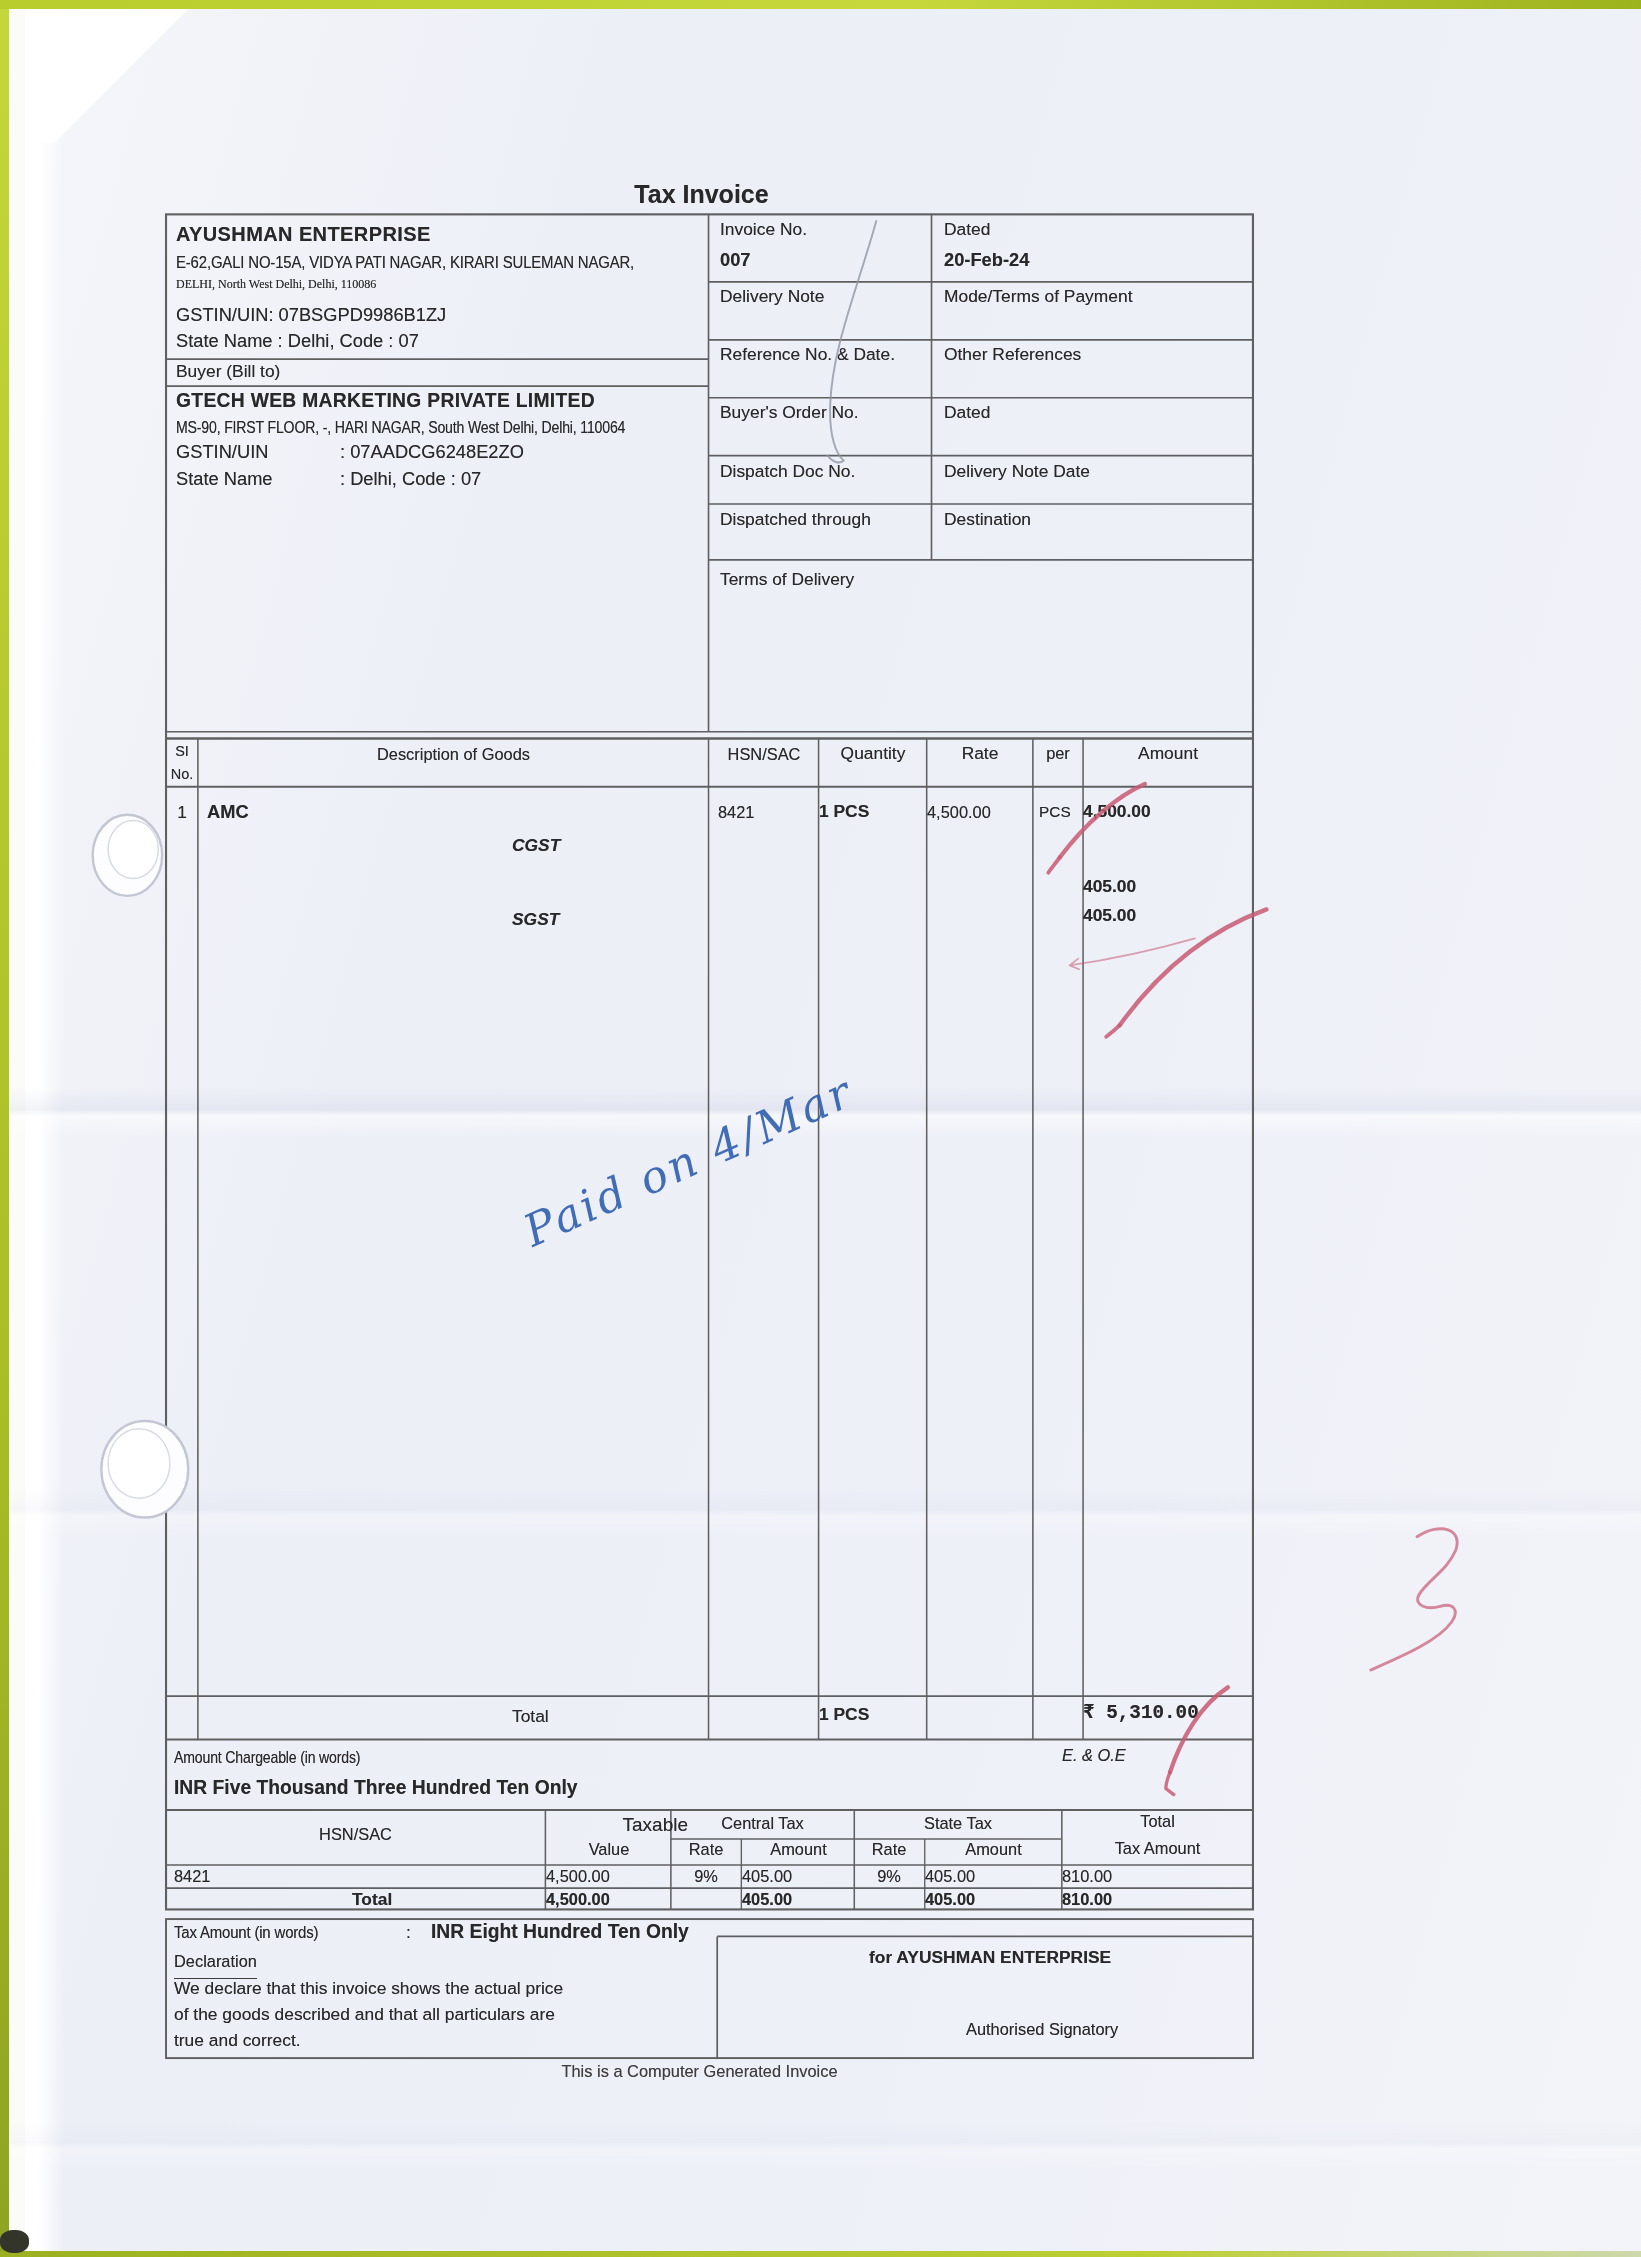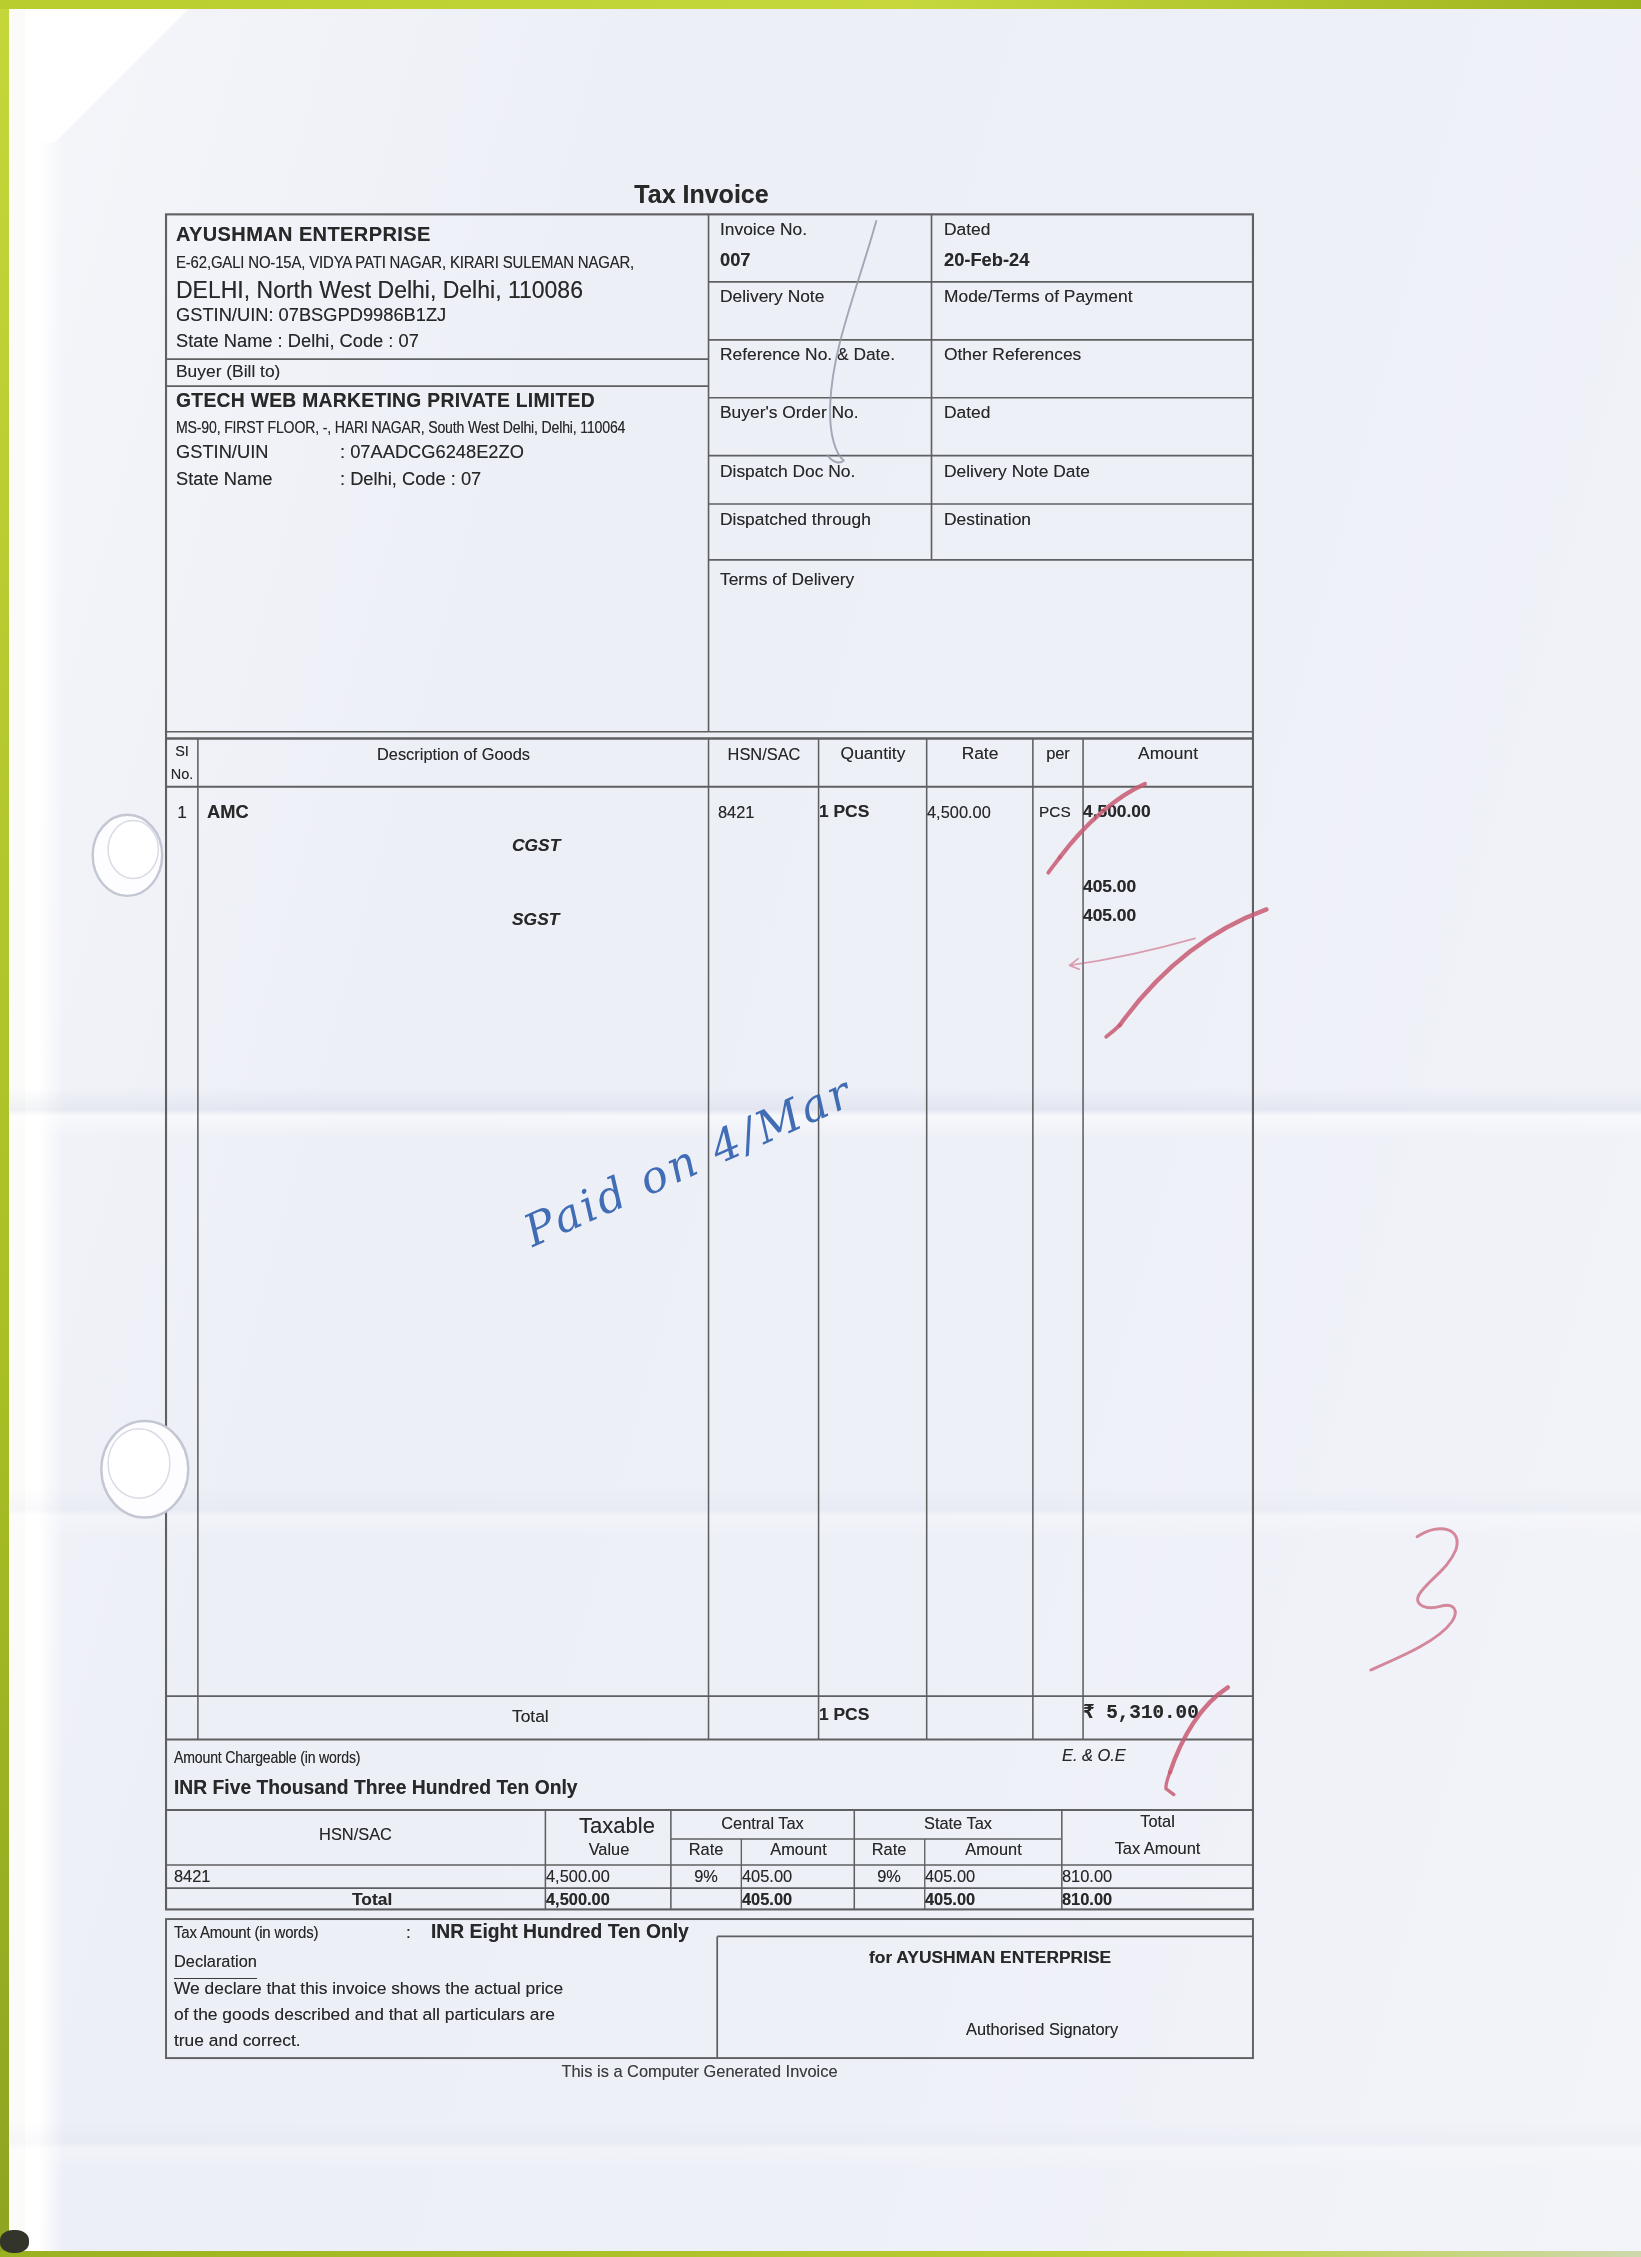--- a/index.html
+++ b/index.html
@@ -54,21 +54,21 @@
       <path d="M768 1905 V1978 M958 1905 V1978" stroke-width="1.4"></path>
       <rect x="172" y="1988" width="1126" height="144" stroke-width="2"></rect>
       <path d="M743 2006 H1298 M743 2006 V2132" stroke-width="1.8"></path>
     </g>
   </svg>
 
   <div class="t b c" style="left:605px;top:180px;width:193px;font-size:25px;">Tax Invoice</div>
 
   <div class="t b" style="left:176px;top:223px;font-size:20px;letter-spacing:0.4px;">AYUSHMAN ENTERPRISE</div>
   <div class="t cond" style="left:176px;top:253px;font-size:17.4px;">E-62,GALI NO-15A, VIDYA PATI NAGAR, KIRARI SULEMAN NAGAR,</div>
-  <div class="t" style="left:176px;top:278px;font-size:23px;">DELHI, North West Delhi, Delhi, 110086</div>
+  <div class="t" style="left:176px;top:278px;font-size:12px;font-family:Liberation Serif, serif;">DELHI, North West Delhi, Delhi, 110086</div>
   <div class="t" style="left:176px;top:305px;font-size:18.3px;">GSTIN/UIN: 07BSGPD9986B1ZJ</div>
   <div class="t" style="left:176px;top:331px;font-size:18.3px;">State Name :  Delhi, Code : 07</div>
 
   <div class="t" style="left:176px;top:362px;font-size:17.4px;">Buyer (Bill to)</div>
   <div class="t b" style="left:176px;top:390px;font-size:19.3px;letter-spacing:0.3px;">GTECH WEB MARKETING PRIVATE LIMITED</div>
   <div class="t cond" style="left:176px;top:418px;font-size:16.4px;">MS-90, FIRST FLOOR, -, HARI NAGAR, South West Delhi, Delhi, 110064</div>
   <div class="t" style="left:176px;top:442px;font-size:18.3px;">GSTIN/UIN</div>
   <div class="t" style="left:340px;top:442px;font-size:18.3px;">: 07AADCG6248E2ZO</div>
   <div class="t" style="left:176px;top:469px;font-size:18.3px;">State Name</div>
   <div class="t" style="left:340px;top:469px;font-size:18.3px;">: Delhi, Code : 07</div>
@@ -113,21 +113,21 @@
 
   <div class="t r" style="left:512px;top:1707px;width:193px;font-size:17.4px;">Total</div>
   <div class="t b r" style="left:819px;top:1705px;width:100px;font-size:17.4px;">1 PCS</div>
   <div class="t b r" style="left:1083px;top:1703px;width:162px;font-size:19.3px;font-family:Liberation Mono, monospace;">₹ 5,310.00</div>
 
   <div class="t cond" style="left:174px;top:1748px;font-size:16.4px;">Amount Chargeable (in words)</div>
   <div class="t i r" style="left:1062px;top:1746px;width:183px;font-size:16.4px;">E. &amp; O.E</div>
   <div class="t b" style="left:174px;top:1777px;font-size:19.3px;">INR Five Thousand Three Hundred Ten Only</div>
 
   <div class="t c" style="left:166px;top:1825px;width:379px;font-size:16.4px;">HSN/SAC</div>
-  <div class="t c" style="left:546px;top:1814px;width:142px;font-size:22px;">Taxable</div>
+  <div class="t c" style="left:546px;top:1814px;width:142px;font-size:19px;text-align:right;">Taxable</div>
   <div class="t c" style="left:546px;top:1840px;width:126px;font-size:16.4px;">Value</div>
   <div class="t c" style="left:671px;top:1814px;width:183px;font-size:16.4px;">Central Tax</div>
   <div class="t c" style="left:854px;top:1814px;width:208px;font-size:16.4px;">State Tax</div>
   <div class="t c" style="left:1062px;top:1812px;width:191px;font-size:16.4px;">Total</div>
   <div class="t c" style="left:1062px;top:1839px;width:191px;font-size:16.4px;">Tax Amount</div>
   <div class="t c" style="left:671px;top:1840px;width:70px;font-size:16.4px;">Rate</div>
   <div class="t c" style="left:742px;top:1840px;width:113px;font-size:16.4px;">Amount</div>
   <div class="t c" style="left:854px;top:1840px;width:70px;font-size:16.4px;">Rate</div>
   <div class="t c" style="left:925px;top:1840px;width:137px;font-size:16.4px;">Amount</div>
 

